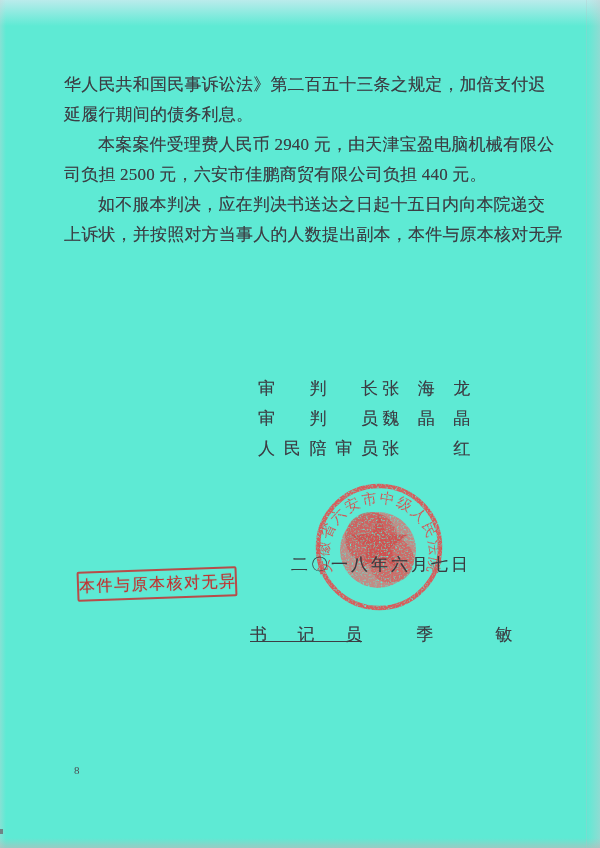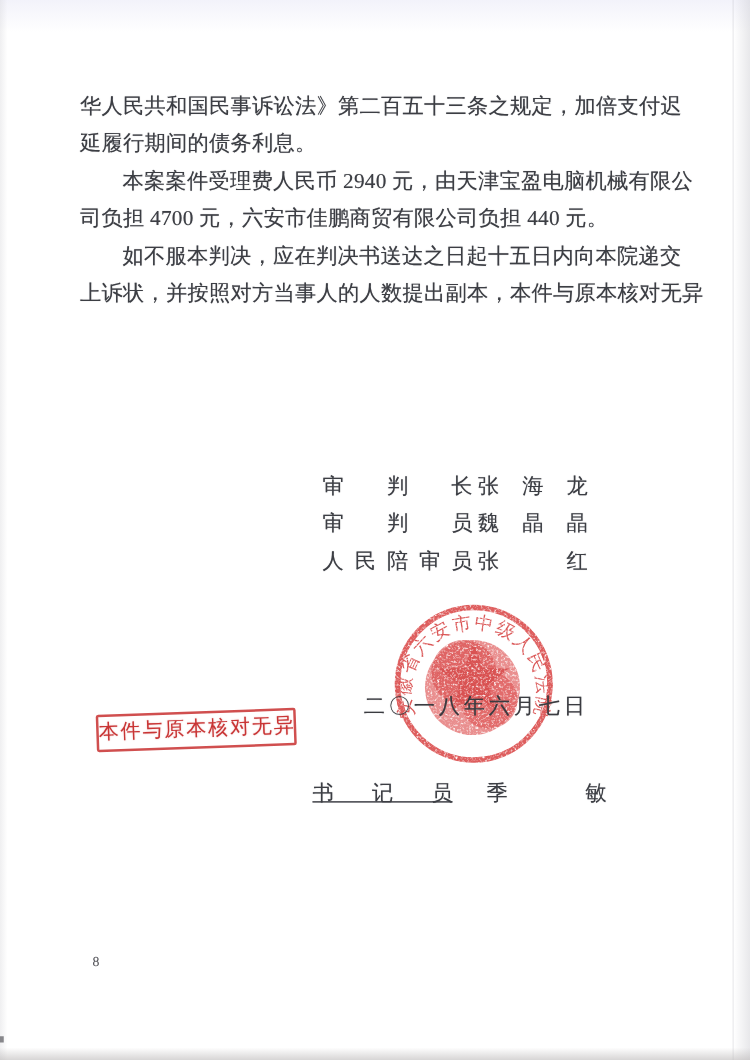--- a/index.html
+++ b/index.html
@@ -1,20 +1,20 @@
 <!DOCTYPE html>
 <html><head>
 <meta charset="utf-8">
 <style>
   html,body{margin:0;padding:0;background:#e9e9e9;}
   .page{
     position:relative;
     width:600px;height:848px;
     margin:0 auto;
-    background:#ffffff;
+    background:#5eead4;
     overflow:hidden;
     font-family:"Liberation Serif","DejaVu Serif",serif;
     color:#3c3e44;
   }
   
   .top-tint{position:absolute;left:0;top:0;width:100%;height:26px;
     background:linear-gradient(to bottom,rgba(236,236,248,0.65),rgba(236,236,248,0));pointer-events:none;}
   .edge-right{position:absolute;right:0;top:0;width:13px;height:100%;
     background:linear-gradient(to left,rgba(203,203,209,0.45),rgba(203,203,209,0));}
   .edge-right-line{position:absolute;right:13px;top:0;width:1px;height:100%;background:rgba(188,188,195,0.30);}
@@ -32,21 +32,21 @@
   
   .sig-block{position:absolute;left:258px;top:374px;font-size:17px;
     text-shadow:0 0 0.6px rgba(60,62,68,0.5);}
   .sig-row{height:30px;line-height:30px;white-space:nowrap;}
   .sig-role{display:inline-block;width:120px;text-align:justify;text-align-last:justify;vertical-align:top;}
   .sig-name{display:inline-block;width:88px;text-align:justify;text-align-last:justify;vertical-align:top;}
   
   .clerk-row{position:absolute;left:250px;top:620px;font-size:17px;height:30px;line-height:30px;
     white-space:nowrap;text-shadow:0 0 0.6px rgba(60,62,68,0.5);}
   .clerk-role{display:inline-block;width:112px;text-align:justify;text-align-last:justify;vertical-align:top;text-decoration:underline;}
-  .clerk-name{display:inline-block;width:96px;margin-left:23px;text-align:justify;text-align-last:justify;vertical-align:top;}
+  .clerk-name{display:inline-block;width:96px;margin-left:50px;text-align:justify;text-align-last:justify;vertical-align:top;}
   
   .date-line{position:absolute;left:291px;top:553px;font-size:17px;letter-spacing:3px;
     color:#3a3b40;z-index:5;white-space:nowrap;text-shadow:0 0 0.6px rgba(58,59,64,0.5);}
   
   .seal{position:absolute;left:312px;top:480px;width:134px;height:134px;z-index:4;opacity:0.95;}
   
   .verify-stamp{
     position:absolute;left:77px;top:569px;width:156px;height:26px;
     border:2px solid rgba(200,48,48,0.85);border-radius:2px;
     color:rgba(198,42,42,0.92);
@@ -66,21 +66,21 @@
   <div class="edge-left"></div>
   <div class="edge-right"></div>
   <div class="edge-right-line"></div>
   <div class="edge-bottom"></div>
   <div class="speck"></div>
 
   <div class="body-text">
     <div class="line">华人民共和国民事诉讼法》第二百五十三条之规定，加倍支付迟</div>
     <div class="line">延履行期间的债务利息。</div>
     <div class="line indent">本案案件受理费人民币 2940 元，由天津宝盈电脑机械有限公</div>
-    <div class="line">司负担 4700 元，六安市佳鹏商贸有限公司负担 440 元。</div>
+    <div class="line">司负担 2500 元，六安市佳鹏商贸有限公司负担 440 元。</div>
     <div class="line indent">如不服本判决，应在判决书送达之日起十五日内向本院递交</div>
     <div class="line">上诉状，并按照对方当事人的人数提出副本，本件与原本核对无异</div>
   </div>
 
   <div class="sig-block">
     <div class="sig-row">
       <span class="sig-role">审判长</span>
       <span class="sig-name">张海龙</span>
     </div>
     <div class="sig-row">

